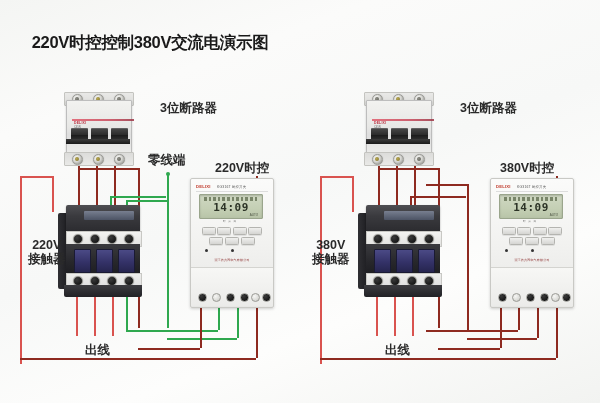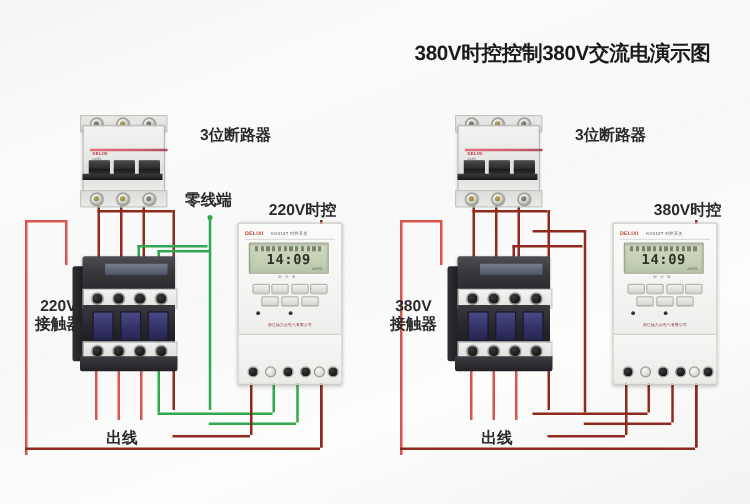--- a/index.html
+++ b/index.html
@@ -124,20 +124,21 @@
     color:rgba(150,160,120,.30);letter-spacing:10px;pointer-events:none;
     white-space:nowrap;}
 </style>
 </head>
 <body>
 
 <div class="stage">
 
   <div class="panel left">
 
+    <div class="title">220V时控控制380V交流电演示图</div>
 
     <div class="w redl wv" style="left:20px;top:176px;height:188px;"></div>
     <div class="w redl wh" style="left:20px;top:176px;width:32px;"></div>
     <div class="w redl wv" style="left:52px;top:176px;height:36px;"></div>
 
     <div class="w dk wv" style="left:78px;top:160px;height:52px;"></div>
     <div class="w dk wv" style="left:96px;top:160px;height:52px;"></div>
     <div class="w dk wv" style="left:114px;top:160px;height:52px;"></div>
 
     <div class="w dk wh" style="left:78px;top:168px;width:60px;"></div>
@@ -262,21 +263,20 @@
     <div class="lbl" style="left:215px;top:160px;">220V时控</div>
     <div class="lbl two" style="left:28px;top:238px;">
       <div>220V</div>
       <div>接触器</div>
     </div>
     <div class="lbl" style="left:85px;top:342px;">出线</div>
   </div>
 
   <div class="panel right">
 
-    <div class="title">380V时控控制380V交流电演示图</div>
 
     <div class="w redl wv" style="left:20px;top:176px;height:188px;"></div>
     <div class="w redl wh" style="left:20px;top:176px;width:32px;"></div>
     <div class="w redl wv" style="left:52px;top:176px;height:36px;"></div>
 
     <div class="w dk wv" style="left:78px;top:160px;height:52px;"></div>
     <div class="w dk wv" style="left:96px;top:160px;height:52px;"></div>
     <div class="w dk wv" style="left:114px;top:160px;height:52px;"></div>
 
     <div class="w dk wh" style="left:78px;top:168px;width:60px;"></div>
@@ -387,21 +387,21 @@
       <div class="tm-lower"></div>
       <div class="tmterm" style="left:7px;top:114px;"></div>
       <div class="tmterm open" style="left:21px;top:114px;"></div>
       <div class="tmterm" style="left:35px;top:114px;"></div>
       <div class="tmterm" style="left:49px;top:114px;"></div>
       <div class="tmterm open" style="left:60px;top:114px;"></div>
       <div class="tmterm" style="left:71px;top:114px;"></div>
     </div>
 
     <div class="lbl" style="left:160px;top:100px;">3位断路器</div>
-    <div class="lbl" style="left:223px;top:160px;">380V时控</div>
+    <div class="lbl" style="left:200px;top:160px;">380V时控</div>
     <div class="lbl two" style="left:12px;top:238px;">
       <div>380V</div>
       <div>接触器</div>
     </div>
     <div class="lbl" style="left:85px;top:342px;">出线</div>
   </div>
 
 </div>
 
 </body></html>

